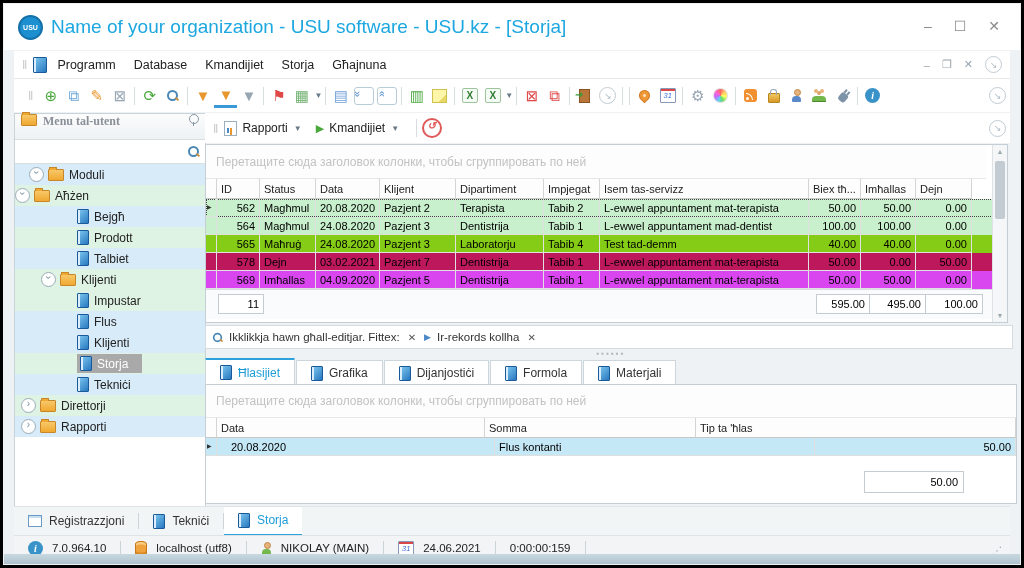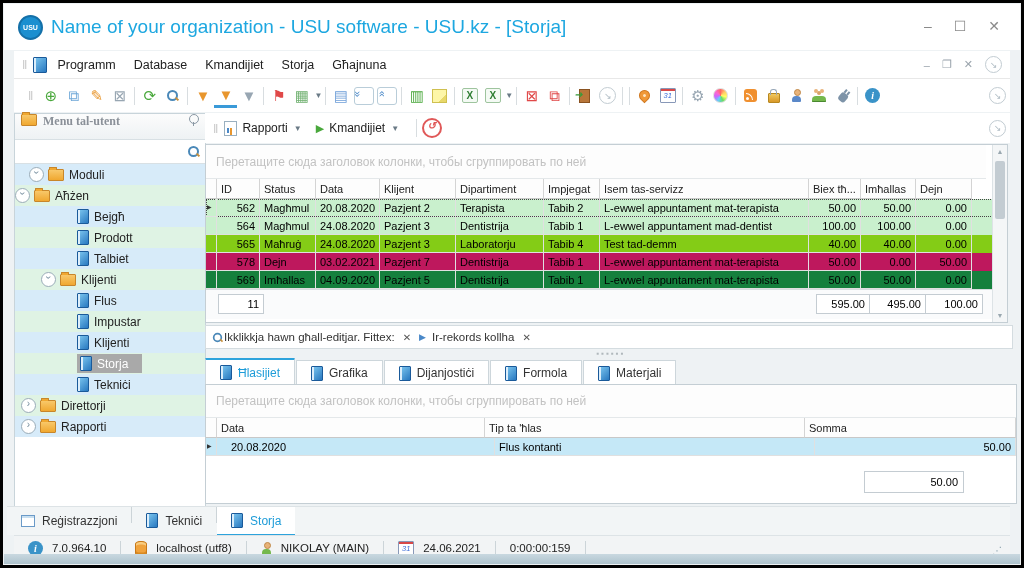--- a/index.html
+++ b/index.html
@@ -95,21 +95,21 @@
   .grouphint{height:33px;display:flex;align-items:center;padding-left:10px;color:#c2c2c2;font-size:12px;background:#fdfdfd;border-bottom:1px solid #e4e8ea;}
   .ghead,.grow{display:flex;}
   .gc{border-right:1px solid #e0e0e0;border-bottom:1px solid #e0e0e0;padding:1px 4px;font-size:11px;
     white-space:nowrap;overflow:hidden;display:flex;align-items:center;}
   .ghead .gc{background:#fdfdfd;color:#222;border-right:1px solid #d4d4d4;border-bottom:1px solid #c8c8c8;height:17px}
   .grow .gc{height:15px;}
   .num{justify-content:flex-end}
   .w-ind{width:4px;flex:none;padding:1px 3px}.w-id{width:34px;flex:none}.w-st{width:47px;flex:none}
   .w-da{width:55px;flex:none}.w-kl{width:67px;flex:none}.w-di{width:79px;flex:none}.w-im{width:47px;flex:none}
   .w-se{width:200px;flex:none}.w-b{width:43px;flex:none}.w-ih{width:46px;flex:none}.w-de{width:47px;flex:none}
-  .r-green{background:#c9f0cd}.r-yellow{background:#84cc16}.r-pink{background:#be185d}.r-white{background:#15803d}
+  .r-green{background:#c9f0cd}.r-yellow{background:#84cc16}.r-pink{background:#be185d}.r-white{background:#d946ef}
   .cur{outline:1px dotted #444;outline-offset:-1px}
   .ind-mark{position:relative}
   .ind-mark::after{content:"▶";font-size:6px;color:#333;position:absolute;left:1px;top:4px}
   .gfooter{height:29px;background:#fafbfc;border-top:1px solid #d8dde0;display:flex;align-items:center;position:relative}
   .fbox{height:18px;background:#fff;border:1px solid #c4ccd2;font-size:11px;display:flex;align-items:center;padding:0 4px;position:absolute;top:4px}
   .vscroll{position:absolute;right:0;top:0;bottom:0;width:14px;background:#f4f6f7;border-left:1px solid #dde3e6;}
   .vscroll .arr{height:13px;color:#9aa8b0;font-size:7px;text-align:center;line-height:13px}
   .vscroll .thumb{position:absolute;top:16px;left:2px;width:10px;height:58px;background:#c3ccd2;border-radius:2px}
   .vscroll .arrb{position:absolute;bottom:0;width:100%}
   
@@ -123,21 +123,21 @@
     padding:0 14px;font-size:12px;color:#333;margin-right:1px;cursor:pointer;border-radius:1px 1px 0 0}
   .dtab.active{border-top:2px solid #2da3dc;color:#1e9cd8;height:25px}
   
   .paywrap{left:202px;top:381px;width:810px;height:118px;background:#fff;border:1px solid #c4ced4;}
   .paywrap .grouphint{height:32px}
   .p-da{width:259px;flex:none}.p-tip{width:311px;flex:none}.p-so{flex:1}
   .payrow{background:#c5e8f7}
   .paytotal{height:20px;background:#fff;border:1px solid #c4ccd2;position:absolute;right:52px;bottom:10px;width:88px;
     display:flex;align-items:center;justify-content:flex-end;padding:0 5px;font-size:11px}
   
-  .btabs{left:4px;top:503px;right:11px;height:28px;background:#f2f5f6;display:flex;align-items:flex-start;border-top:1px solid #dde3e6;}
+  .btabs{left:11px;top:503px;right:11px;height:28px;background:#f2f5f6;display:flex;align-items:center;border-top:1px solid #dde3e6;}
   .btab{display:flex;align-items:center;gap:7px;font-size:12px;color:#333;padding:0 14px;height:27px;cursor:pointer;}
   .btab.active{color:#1e9cd8;border-bottom:2px solid #2da3dc;background:#fff}
   .btsep{width:1px;height:16px;background:#ccd4d8}
   
   .statusbar{left:11px;top:532px;right:11px;height:24px;background:#f2f4f5;border-top:1px solid #dde3e6;display:flex;align-items:center;font-size:11.5px;color:#222;}
   .statusbar .seg{display:flex;align-items:center;gap:9px;padding:0 14px;}
   .statusbar .ssep{width:1px;height:14px;background:#ccd4d8}
   .gripdots{position:absolute;right:6px;bottom:3px;width:12px;height:12px;color:#8aa0ac;font-size:10px;letter-spacing:1px}
   .bottomframe{left:1px;right:1px;bottom:1px;height:10px;background:linear-gradient(#c9d8e0,#aec3cd);}
 </style>
@@ -290,27 +290,27 @@
         </div>
       <div class="trow s-blue" style="padding-left:62px">
         <i class="book"></i>
           <span class="tlabel">Talbiet</span>
         </div>
       <div class="trow s-green" style="padding-left:26px">
         <span class="expc open"></span>
           <i class="fold"></i>
         <span class="tlabel">Klijenti</span>
         </div>
+      <div class="trow s-green" style="padding-left:62px">
+        <i class="book"></i>
+          <span class="tlabel">Impustar</span>
+        </div>
       <div class="trow s-blue" style="padding-left:62px">
         <i class="book"></i>
           <span class="tlabel">Flus</span>
-        </div>
-      <div class="trow s-green" style="padding-left:62px">
-        <i class="book"></i>
-          <span class="tlabel">Impustar</span>
         </div>
       <div class="trow s-blue" style="padding-left:62px">
         <i class="book"></i>
           <span class="tlabel">Klijenti</span>
         </div>
       <div class="trow s-green" style="padding-left:62px">
         <span class="sel-node">
             <i class="book"></i>
         <span class="tlabel">Storja</span>
           </span>
@@ -440,21 +440,21 @@
     </div>
     <div class="vscroll">
       <div class="arr">▲</div>
       <div class="thumb"></div>
       <div class="arr arrb">▼</div>
     </div>
   </div>
 
   <div class="abs filterbar">
     <i class="mag" style="transform:scale(.85)"></i>
-    <span style="">Ikklikkja hawn għall-editjar. Fittex:</span>
+    <span style="margin-left:5px">Ikklikkja hawn għall-editjar. Fittex:</span>
     <span class="x">✕</span>
     <span class="arrow">▶</span>
     <span>Ir-rekords kollha</span>
     <span class="x">✕</span>
   </div>
 
   <div class="abs splitter">▪▪▪▪▪▪</div>
 
   <div class="abs dtabs">
     <span class="dtab active">
@@ -477,22 +477,22 @@
         <i class="book"></i>
         <span>Materjali</span>
       </span>
   </div>
 
   <div class="abs paywrap">
     <div class="grouphint">Перетащите сюда заголовок колонки, чтобы сгруппировать по ней</div>
     <div class="ghead">
       <span class="gc w-ind"></span>
       <span class="gc p-da">Data</span>
+      <span class="gc p-so">Somma</span>
       <span class="gc p-tip">Tip ta 'ħlas</span>
-      <span class="gc p-so">Somma</span>
     </div>
     <div class="grow payrow">
       <span class="gc w-ind ind-mark"></span>
       <span class="gc p-da" style="padding-left:14px">20.08.2020</span>
       <span class="gc p-tip">Flus kontanti</span>
       <span class="gc p-so num">50.00</span>
     </div>
     <span class="paytotal">50.00</span>
   </div>
 

